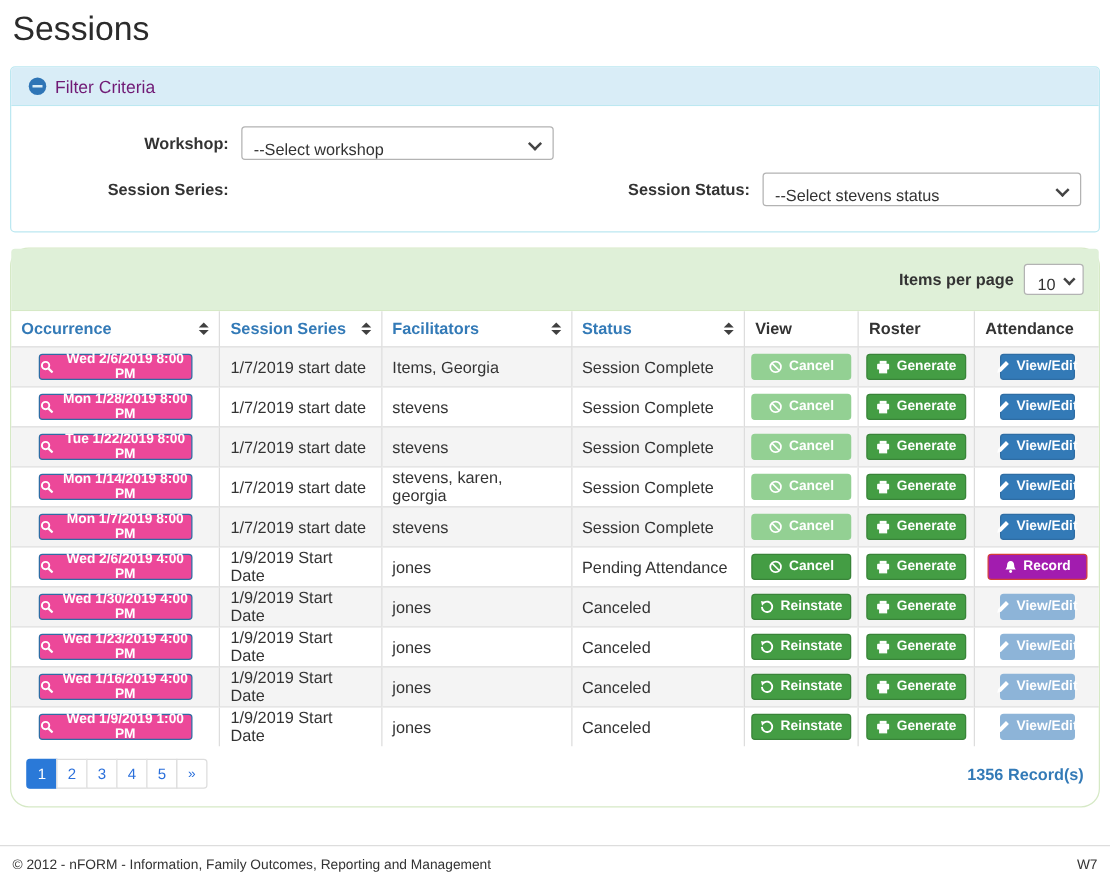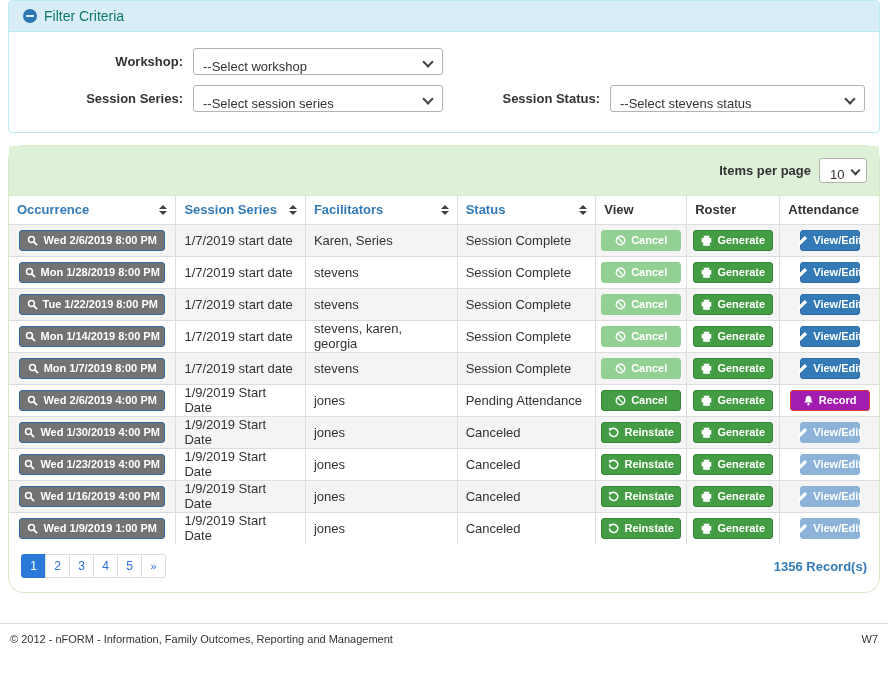--- a/index.html
+++ b/index.html
@@ -4,21 +4,21 @@
 <style>
   * { box-sizing: border-box; margin: 0; padding: 0; }
   html,body { width: 888px; height: 699px; background:#fff; overflow:hidden;
     font-family: "Liberation Sans", sans-serif; color:#333; }
   .container { padding: 0 8px; }
 
   .page-title { font-size: 27px; font-weight: 400; color:#2b2b2b; padding: 8px 2px 14px 2px; }
 
   
   .panel-filter { border:1px solid #bce8f1; border-radius:4px; margin-bottom:12px; background:#fff; }
-  .panel-filter-heading { background:#d9edf7; color:#0f766e; font-size:14px; padding:7px 14px;
+  .panel-filter-heading { background:#d9edf7; color:#701a75; font-size:14px; padding:7px 14px;
     border-bottom:1px solid #bce8f1; border-radius:3px 3px 0 0; display:flex; align-items:center; gap:7px; }
   .minus-circle { width:14px; height:14px; border-radius:50%; background:#2e75b6; position:relative; display:inline-block; }
   .minus-circle::after { content:""; position:absolute; left:3px; right:3px; top:6px; height:2px; background:#d9edf7; }
   .panel-filter-body { padding: 16px 14px 20px 14px; }
   .form-row { display:flex; align-items:center; margin-bottom:10px; }
   .form-row:last-child { margin-bottom:0; }
   .flabel { width:160px; text-align:right; font-weight:bold; font-size:13px; margin-right:10px; }
   .fselect { position:relative; height:27px; border:1px solid #b3b3b3; border-radius:3px; background:#fff;
     display:flex; align-items:flex-end; font-size:13px; color:#333; padding:0 26px 0 9px; cursor:pointer; }
   .fselect .chev { position:absolute; right:10px; top:9px; width:8px; height:8px;
@@ -48,21 +48,21 @@
   .sort-icon .dn { border-top:4px solid #404040; }
 
   td { height:32px; padding:0 8px; border-right:1px solid #ddd; border-top:1px solid #ddd; vertical-align:middle; }
   td:last-child { border-right:none; }
   tbody tr:nth-child(odd) { background:#f4f4f4; }
   td.center { text-align:center; padding:0 4px; }
 
   .btn { display:inline-flex; align-items:center; justify-content:center; gap:5px; height:21px;
     border-radius:3px; font-size:11px; font-weight:bold; color:#fff; cursor:pointer;
     font-family:"Liberation Sans",sans-serif; }
-  .occ-btn { width:146px; background:#737373; border:1px solid #2e6da4; }
+  .occ-btn { width:123px; background:#ec4899; border:1px solid #2e6da4; }
   .btn-green { background:#449d44; border:1px solid #398439; width:80px; }
   .btn-green.disabled { background:#93d093; border-color:#93d093; cursor:default; }
   .btn-blue { background:#337ab7; border:1px solid #2e6da4; width:60px; }
   .btn-blue.disabled { background:#8db4d8; border-color:#8db4d8; cursor:default; }
   .btn-red { background:#a21caf; border:1px solid #d43f3a; width:80px; }
   .ic { display:inline-flex; }
   .ic svg { display:block; }
 
   .table-footer { display:flex; justify-content:space-between; align-items:center; padding:10px 12px 14px 12px; }
   .pagination { display:flex; }
@@ -74,40 +74,37 @@
   .record-count { color:#337ab7; font-size:13px; font-weight:bold; }
 
   
   .site-footer { margin-top:30px; border-top:1px solid #ddd; }
   .site-footer-inner { display:flex; justify-content:space-between; padding:9px 10px; font-size:11px; color:#333; }
 </style>
 </head>
 <body>
 
 <div class="container">
+  <div class="page-title">Sessions</div>
 
   <div class="panel-filter">
     <div class="panel-filter-heading">
       <span class="minus-circle"></span>
       <span>Filter Criteria</span>
     </div>
     <div class="panel-filter-body">
       <div class="form-row">
         <span class="flabel">Workshop:</span>
         <div class="fselect w-250">
           <span>--Select workshop</span>
           <span class="chev"></span>
         </div>
       </div>
       <div class="form-row">
         <span class="flabel">Session Series:</span>
-        <div class="fselect w-250">
-          <span>--Select session series</span>
-          <span class="chev"></span>
-        </div>
         <div class="right-group">
           <span class="flabel">Session Status:</span>
           <div class="fselect w-255">
             <span>--Select stevens status</span>
             <span class="chev"></span>
           </div>
         </div>
       </div>
     </div>
   </div>
@@ -159,21 +156,21 @@
             <td class="center"><button class="btn occ-btn">
                 <span class="ic">
                   <svg width="11" height="11" viewBox="0 0 16 16">
                     <circle cx="6.5" cy="6.5" r="4.3" fill="none" stroke="currentColor" stroke-width="2.2"></circle>
                     <line x1="10" y1="10" x2="14.6" y2="14.6" stroke="currentColor" stroke-width="2.6"></line>
                   </svg>
                 </span>
                 <span>Wed 2/6/2019 8:00 PM</span>
               </button></td>
             <td>1/7/2019 start date</td>
-            <td>Karen, Series</td>
+            <td>Items, Georgia</td>
             <td>Session Complete</td>
             <td class="center"><button class="btn btn-green disabled">
                 <span class="ic">
                   <svg width="11" height="11" viewBox="0 0 16 16">
                     <circle cx="8" cy="8" r="6.2" fill="none" stroke="currentColor" stroke-width="2"></circle>
                     <line x1="3.8" y1="3.8" x2="12.2" y2="12.2" stroke="currentColor" stroke-width="2"></line>
                   </svg>
                 </span>
                 <span>Cancel</span>
               </button></td>

